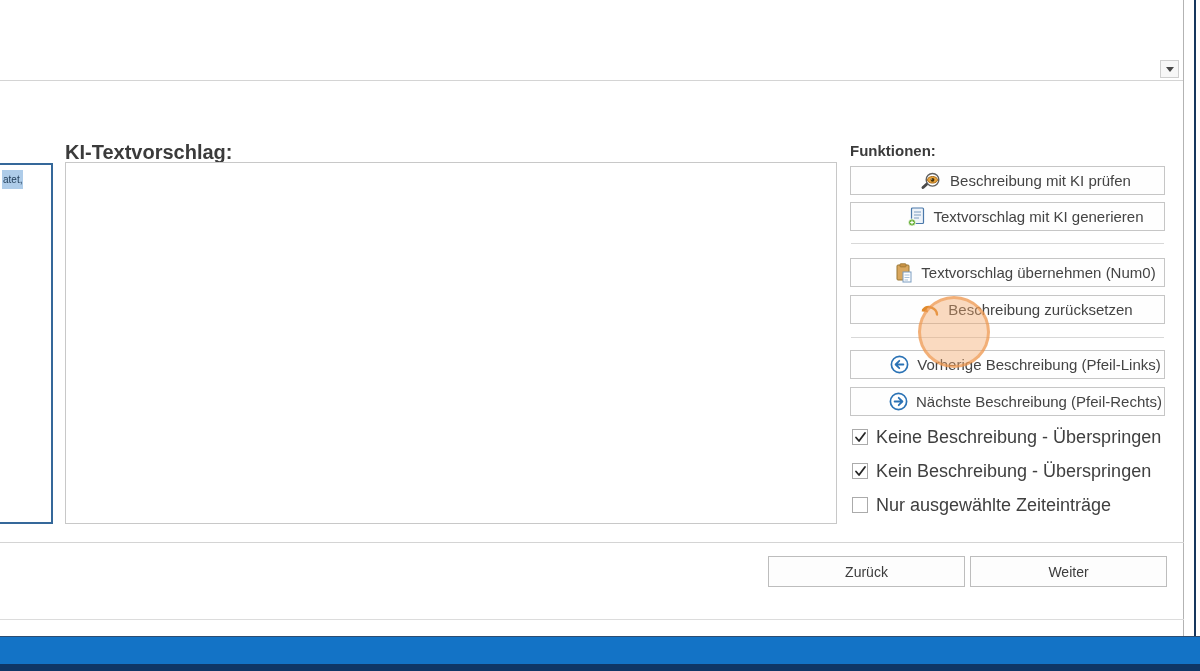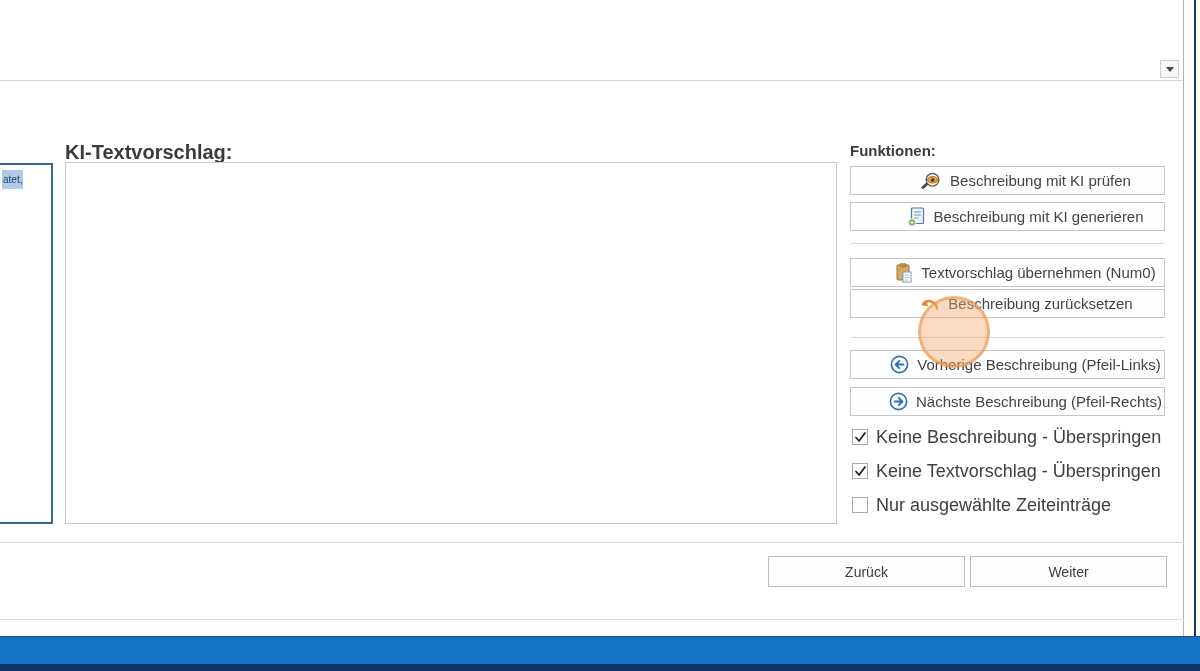--- a/index.html
+++ b/index.html
@@ -93,40 +93,40 @@
   <span class="ic">
     <svg width="18" height="20" viewBox="0 0 18 20">
       <rect x="4.5" y="1" width="12" height="15.5" rx="1" fill="#eef3f9" stroke="#4a78aa" stroke-width="1.2"></rect>
       <line x1="7" y1="5" x2="14" y2="5" stroke="#7a9cc0" stroke-width="1"></line>
       <line x1="7" y1="8" x2="14" y2="8" stroke="#7a9cc0" stroke-width="1"></line>
       <line x1="7" y1="11" x2="12" y2="11" stroke="#7a9cc0" stroke-width="1"></line>
       <circle cx="5" cy="15.5" r="3.6" fill="#6db33f" stroke="#fff" stroke-width="0.8"></circle>
       <path d="M5 13.7 V17.3 M3.2 15.5 H6.8" stroke="#fff" stroke-width="1.2"></path>
     </svg>
   </span>
-  <span>Beschreibung mit KI generieren</span>
+  <span>Textvorschlag mit KI generieren</span>
 </div>
 
 <div class="fn-sep" style="top:243px;"></div>
 
 <div class="fn-btn" style="top:258px;">
   <span class="ic">
     <svg width="18" height="20" viewBox="0 0 18 20">
       <rect x="2" y="2" width="12" height="15" rx="1" fill="#d9a75e" stroke="#9a7632" stroke-width="1"></rect>
       <rect x="5" y="0.7" width="6" height="3.2" rx="0.8" fill="#c89245" stroke="#9a7632" stroke-width="0.8"></rect>
       <rect x="8" y="9" width="8" height="10" fill="#fff" stroke="#7a9cc0" stroke-width="1"></rect>
       <line x1="9.5" y1="12" x2="14.5" y2="12" stroke="#9db8d4" stroke-width="0.9"></line>
       <line x1="9.5" y1="14.5" x2="14.5" y2="14.5" stroke="#9db8d4" stroke-width="0.9"></line>
       <line x1="9.5" y1="17" x2="13" y2="17" stroke="#9db8d4" stroke-width="0.9"></line>
     </svg>
   </span>
   <span>Textvorschlag übernehmen (Num0)</span>
 </div>
 
-<div class="fn-btn" style="top:289px;">
+<div class="fn-btn" style="top:295px;">
   <span class="ic">
     <svg width="22" height="16" viewBox="0 0 22 16">
       <path d="M19 12.5 C 18.5 5.5, 9.5 2.5, 5 8" fill="none" stroke="#e08a2c" stroke-width="2.4" stroke-linecap="round"></path>
       <path d="M8.6 4.6 L3.4 9.2 L10 10.2 Z" fill="#e08a2c"></path>
     </svg>
   </span>
   <span>Beschreibung zurücksetzen</span>
 </div>
 
 <div class="fn-sep" style="top:337px;"></div>
@@ -159,21 +159,21 @@
   </span>
   <span>Keine Beschreibung - Überspringen</span>
 </div>
 
 <div class="cb-row checked" style="top:462px;">
   <span class="cb-box">
     <svg width="13" height="13" viewBox="0 0 13 13">
         <path d="M2 6.5 L5 10 L11 2" fill="none" stroke="#262626" stroke-width="1.8" stroke-linecap="round" stroke-linejoin="round"></path>
       </svg>
   </span>
-  <span>Keine Textvorschlag - Überspringen</span>
+  <span>Kein Beschreibung - Überspringen</span>
 </div>
 
 <div class="cb-row" style="top:496px;">
   <span class="cb-box">
     
   </span>
   <span>Nur ausgewählte Zeiteinträge</span>
 </div>
 
 <div class="click-circle"></div>

